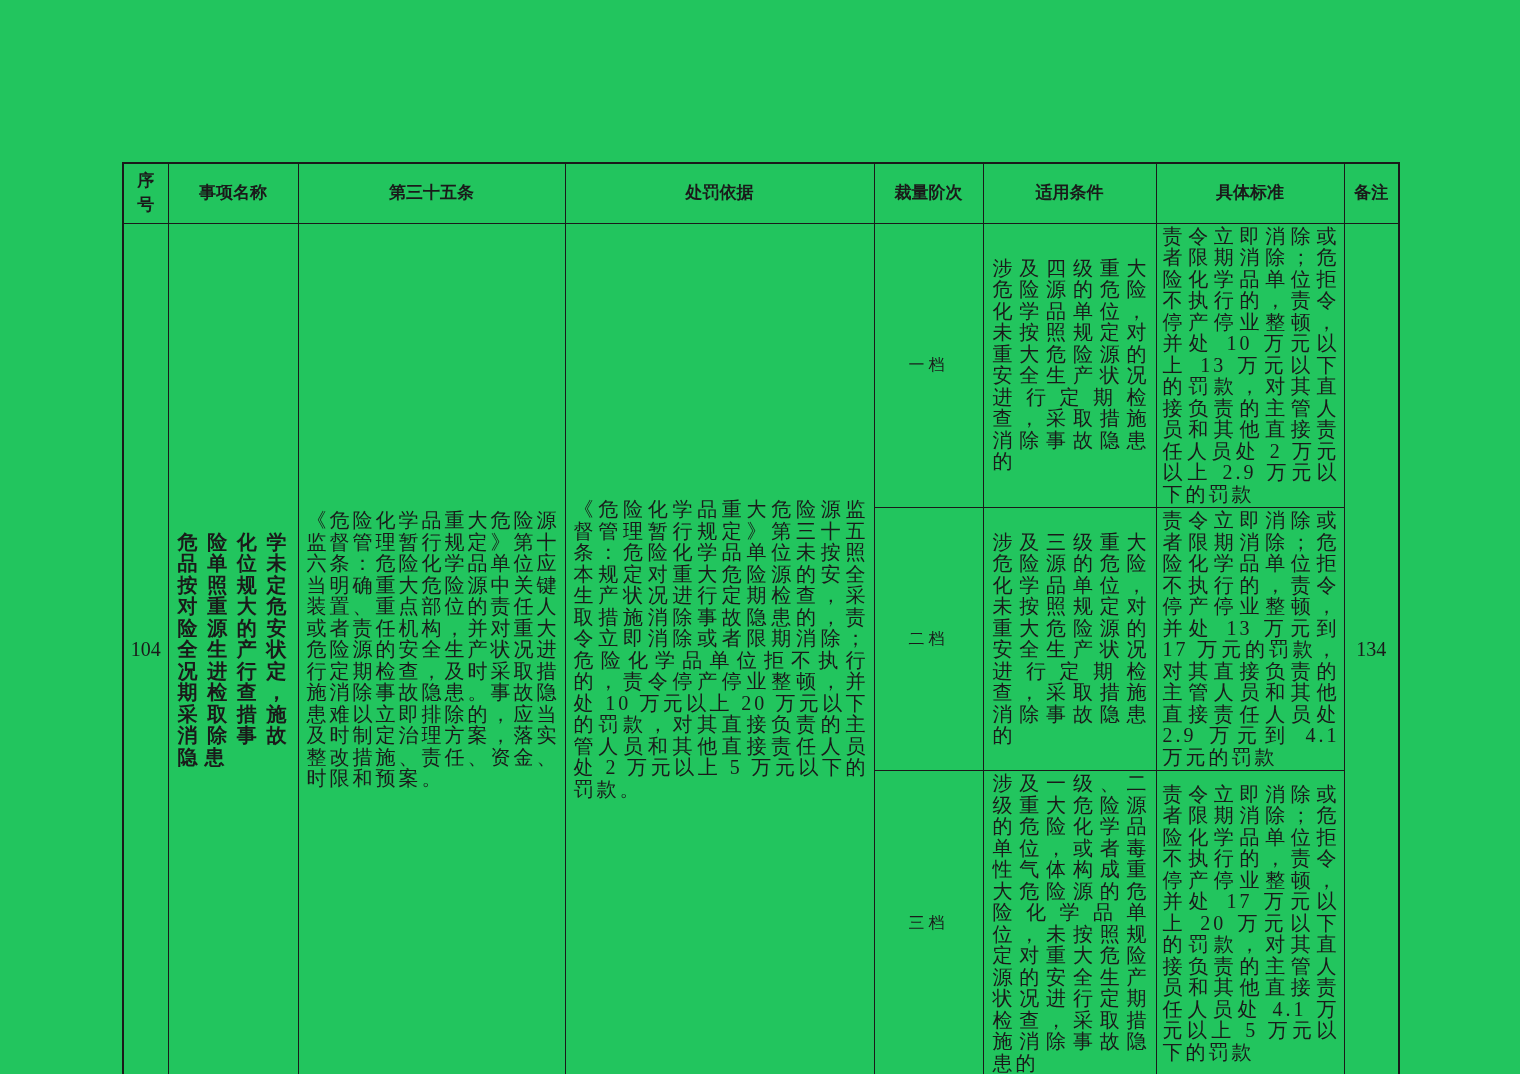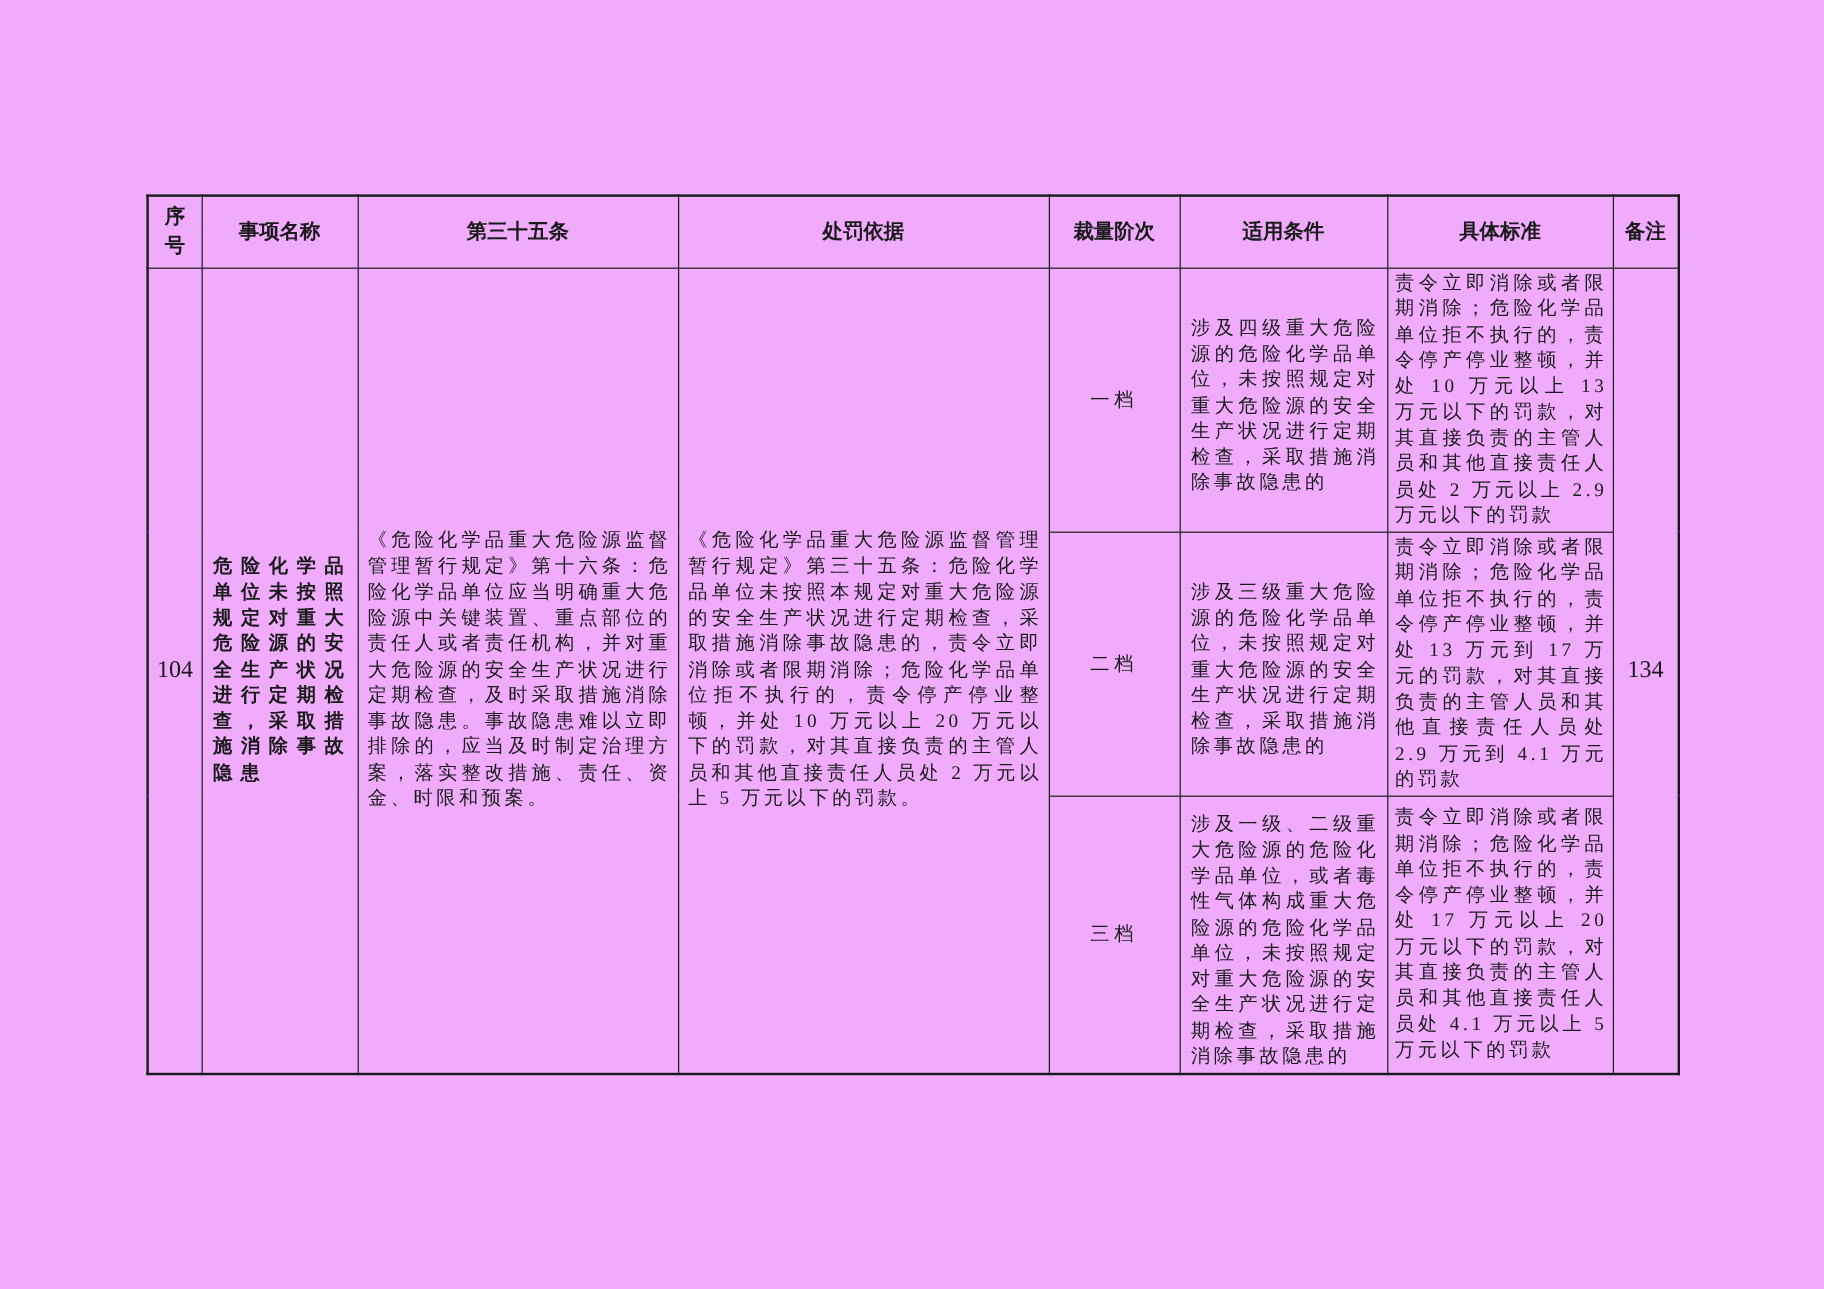--- a/index.html
+++ b/index.html
@@ -4,21 +4,21 @@
 <style>
   html, body {
     margin: 0;
     padding: 0;
     background: #ffffff;
   }
   .page {
     position: relative;
     width: 1520px;
     height: 1074px;
-    background: #f0abfc;
+    background: #22c55e;
     font-family: "Liberation Serif", "DejaVu Serif", serif;
     color: #1a1a1a;
     overflow: hidden;
   }
   .sheet {
     position: absolute;
     left: 122px;
     top: 162px;
   }
   table.grid {
@@ -38,21 +38,21 @@
     text-align: center;
     line-height: 24px;
     padding: 2px 4px;
   }
   .vstack {
     display: inline-block;
     width: 22px;
     text-align: center;
   }
   td.txt {
-    font-size: 16px;
+    font-size: 20px;
     line-height: 21.5px;
     text-align: justify;
     text-justify: inter-character;
     letter-spacing: 3px;
     padding: 2px 5px 2px 8px;
   }
   td.item-name {
     letter-spacing: 7px;
     padding: 2px 4px 2px 9px;
     font-weight: bold;
@@ -67,21 +67,21 @@
     font-size: 16px;
     text-align: center;
     letter-spacing: 4px;
     padding: 0 2px;
     margin-left: 19px;
   }
   td.standard {
     padding: 2px 4px 2px 6px;
   }
   td.condition {
-    padding: 13px 6px 2px 9px;
+    padding: 2px 6px 2px 9px;
   }
 </style>
 </head>
 <body>
 
 <div class="page">
   <div class="sheet">
     <table class="grid">
       <colgroup>
         <col style="width:45px">

